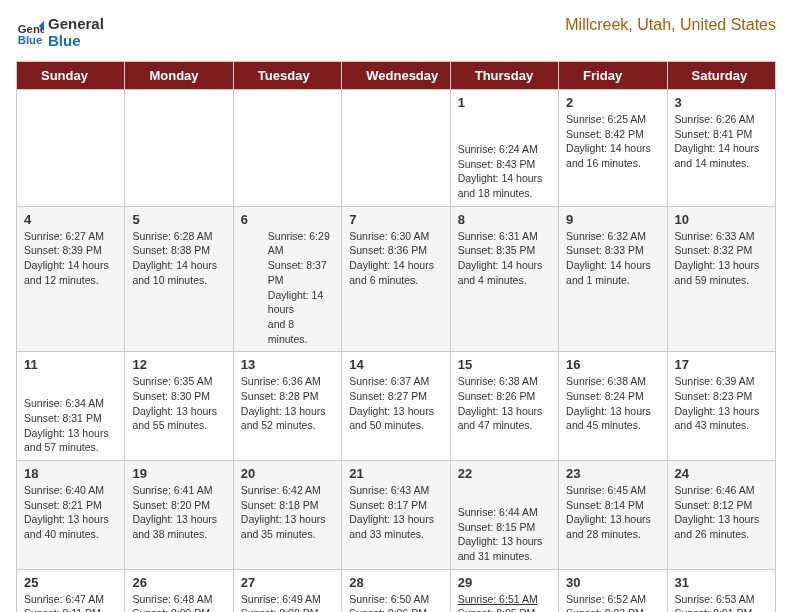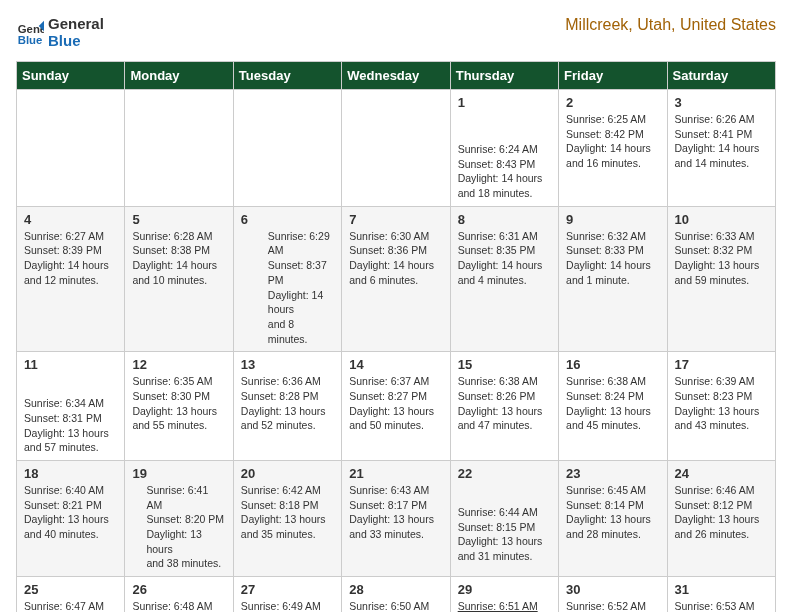--- a/index.html
+++ b/index.html
@@ -36,24 +36,24 @@
     .subtitle {
       font-size: 16px;
       color: #a16207;
     }
     table {
       width: 100%;
       border-collapse: collapse;
       table-layout: fixed;
     }
     th {
-      background-color: #14532d;
+      background-color: #7f1d1d;
       color: #fff;
       text-align: left;
-      padding: 6px 5px;
+      padding: 6px 24px;
       font-size: 13px;
       font-weight: bold;
       border: 1px solid #ccc;
     }
     td {
       border: 1px solid #ccc;
       padding: 5px 7px;
       vertical-align: top;
       font-size: 11px;
       color: #333;
@@ -259,21 +259,21 @@
       <tr>
         <td>
           <span class="day-num">18</span>
           <div class="day-info" style="white-space: pre-line;">Sunrise: 6:40 AM
 Sunset: 8:21 PM
 Daylight: 13 hours
 and 40 minutes.</div>
         </td>
         <td>
           <span class="day-num">19</span>
-          <div class="day-info" style="white-space: pre-line; margin-left: 14px;">Sunrise: 6:41 AM
+          <div class="day-info" style="white-space: pre-line;">Sunrise: 6:41 AM
 Sunset: 8:20 PM
 Daylight: 13 hours
 and 38 minutes.</div>
         </td>
         <td>
           <span class="day-num">20</span>
           <div class="day-info" style="white-space: pre-line;">Sunrise: 6:42 AM
 Sunset: 8:18 PM
 Daylight: 13 hours
 and 35 minutes.</div>

